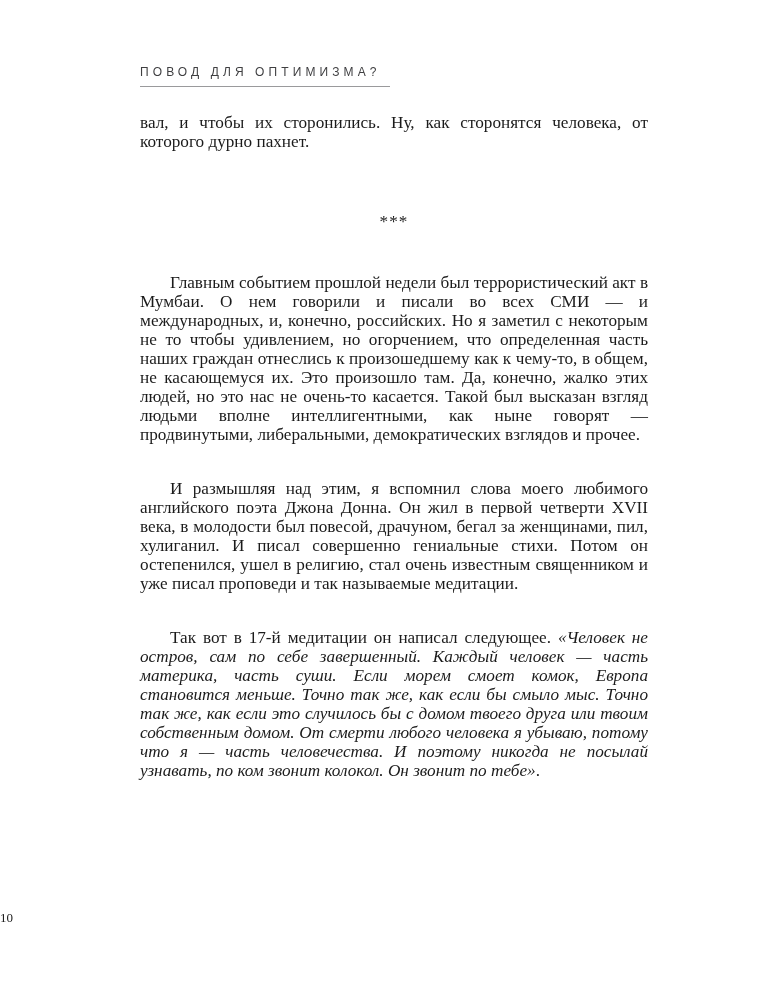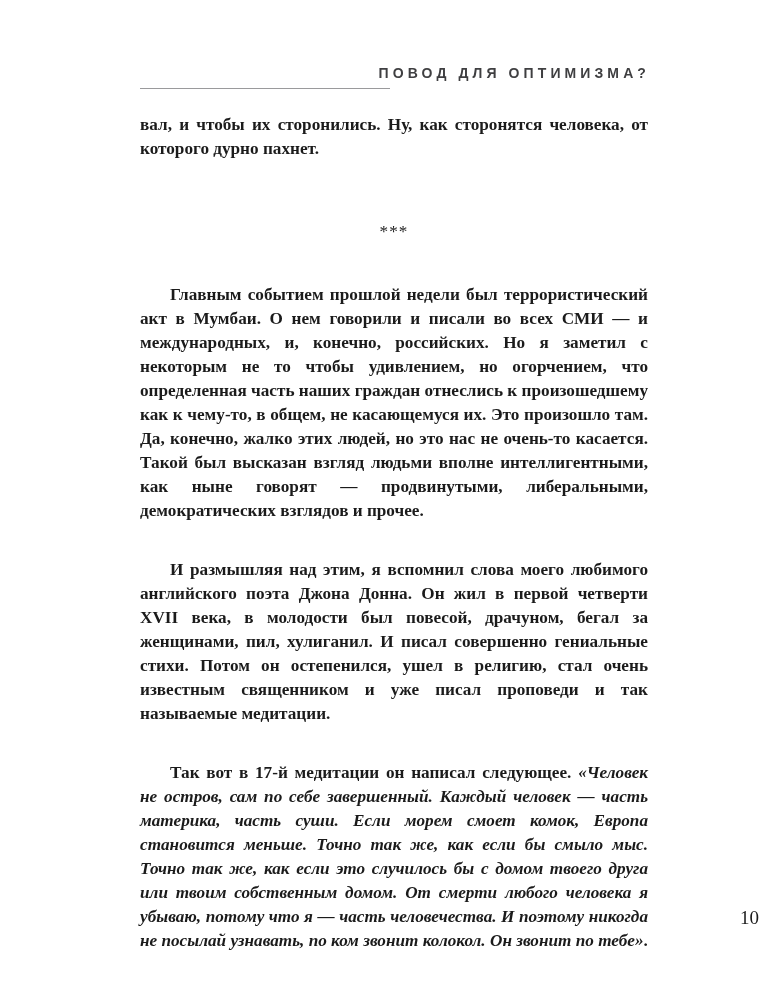--- a/index.html
+++ b/index.html
@@ -24,55 +24,53 @@
   
   .running-head {
     position: absolute;
     left: 140px;
     top: 66px;
     width: 510px;
   }
 
   .running-head-title {
     font-family: "Liberation Sans", "DejaVu Sans", sans-serif;
-    font-size: 14px;
-    font-weight: 700;
+    font-size: 12px;
+    font-weight: 400;
     letter-spacing: 4.1px;
     color: #3f3f41;
     text-transform: uppercase;
     white-space: nowrap;
     line-height: 1.1;
-    text-align: right;
   }
 
   .running-head-rule {
     margin-top: 7px;
     width: 250px;
     height: 1px;
     background: #9a9a9c;
   }
 
   
   .text-column {
     position: absolute;
     left: 140px;
     top: 113px;
     width: 508px;
   }
 
   .para {
     margin: 0;
     font-size: 17.2px;
-    line-height: 24px;
+    line-height: 19px;
     text-align: justify;
     text-justify: inter-word;
     hyphens: manual;
     -webkit-hyphens: manual;
     color: #1b1b1b;
-    font-weight: bold;
   }
 
   .para.indent {
     text-indent: 30px;
     margin-top: 35px;
   }
 
   .para.flush {
     text-indent: 0;
   }
@@ -98,22 +96,22 @@
   .gap-after-sep {
     height: 5px;
   }
 
   
   .folio {
     position: absolute;
     left: 0;
     right: 0;
     top: 906px;
-    text-align: right;
-    font-size: 19px;
+    text-align: left;
+    font-size: 13px;
     line-height: 24px;
     color: #1b1b1b;
   }
 </style>
 </head>
 <body>
 
 <div class="page">
 
   <div class="running-head">

